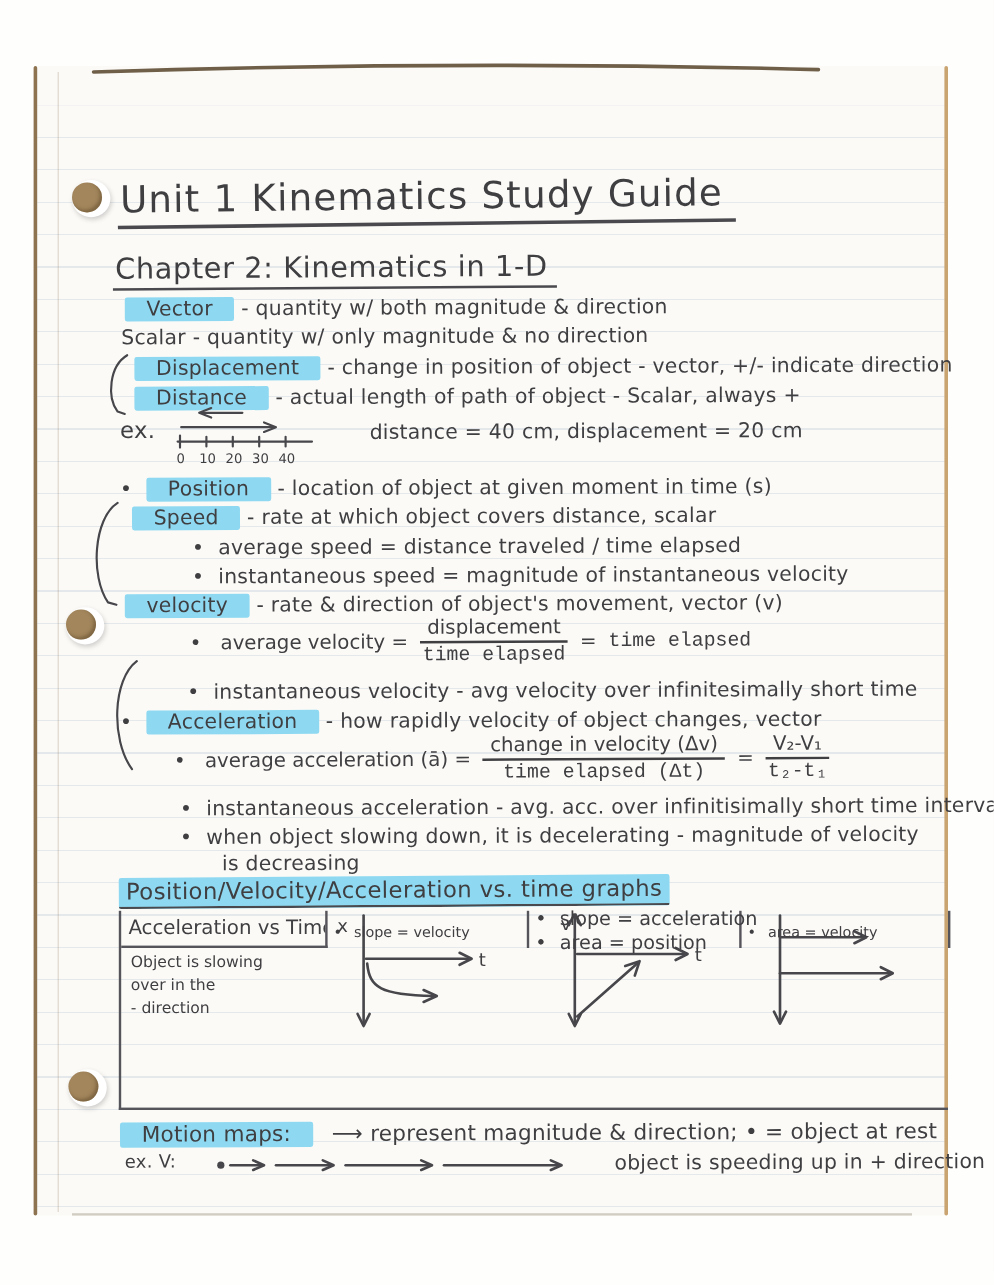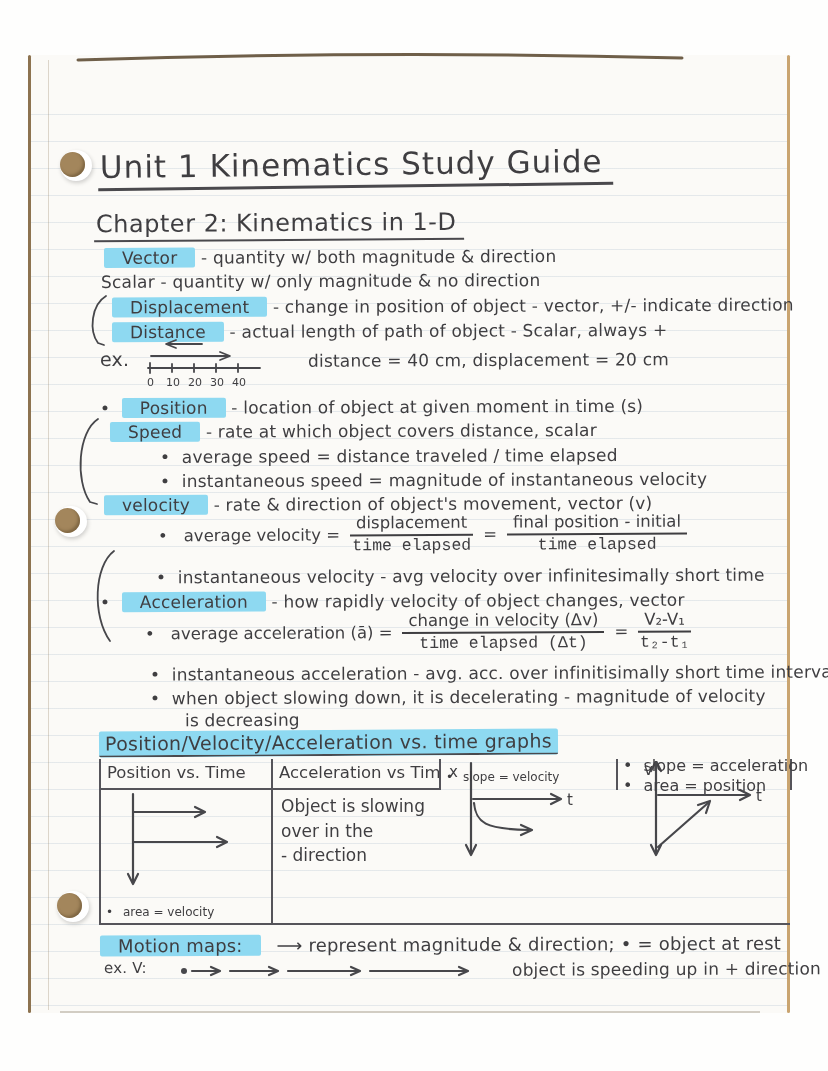--- a/index.html
+++ b/index.html
@@ -62,21 +62,21 @@
     display:grid;grid-template-columns:172px 168px 177px 174px;grid-template-rows:31px 135px;
     border-left:2px solid #55545a;border-bottom:2.5px solid #55545a;
   }
   .th{
     border-bottom:2.5px solid #55545a;font-size:16.5px;padding:4px 2px 0 6px;white-space:nowrap;overflow:hidden;
   }
   .td{position:relative;}
   .vline{border-right:2px solid #55545a;}
   .cell-note{position:absolute;left:5px;bottom:6px;font-size:12px;white-space:nowrap;}
   .cell-note2{position:absolute;left:5px;bottom:-6px;font-size:16px;line-height:1.25;white-space:nowrap;background:transparent;}
-  .desc{position:absolute;left:8px;top:4px;font-size:17px;line-height:1.45;}
+  .desc{position:absolute;left:8px;top:4px;font-size:13px;line-height:1.45;}
   .sk{stroke:#47474b;stroke-width:2.2;fill:none;stroke-linecap:round;stroke-linejoin:round;}
   .sk-thin{stroke:#47474b;stroke-width:1.8;fill:none;stroke-linecap:round;stroke-linejoin:round;}
   svg text{fill:var(--ink);font-family:"DejaVu Sans",sans-serif;}
   .graph-svg{position:absolute;left:2px;top:2px;}
 </style>
 </head>
 <body>
 
 <div class="paper"></div>
 <div class="rules"></div>
@@ -162,21 +162,20 @@
 </svg>
 <div class="frac-row" style="left:158px;top:514px;">
   <span class="bullet">•</span>
   <span>average velocity =</span>
   <span class="frac">
     <span class="num">displacement</span>
     <span class="den">time elapsed</span>
   </span>
   <span>=</span>
   <span class="frac">
-    <span class="num">final position - initial</span>
     <span class="den">time elapsed</span>
   </span>
 </div>
 <div class="line" style="left:156px;top:566px;">
   <span class="bullet">•</span>
   <span>instantaneous velocity - avg velocity over infinitesimally short time</span>
 </div>
 
 <div class="line" style="left:100px;top:591px;">
   <span class="bullet">•</span>
@@ -206,21 +205,20 @@
 </div>
 <div class="line" style="left:185px;top:710px;">
   <span>is decreasing</span>
 </div>
 
 <div class="graphs-heading">
   <span class="hl">Position/Velocity/Acceleration vs. time graphs</span>
 </div>
 
 <div class="graphs-table">
-  <div class="th vline">Position vs. Time</div>
   <div class="th vline">Acceleration vs Time</div>
 
   <div class="td vline">
     <svg class="graph-svg" width="166" height="100" viewBox="0 0 166 100">
       <text x="6" y="16" font-size="15">x</text>
       <path class="sk" d="M28,2 V92"></path>
         <path class="sk" d="M23,84 L28,94 L33,84"></path>
       <path class="sk" d="M30,38 H116"></path>
         <path class="sk" d="M108,33 L118,38 L108,43"></path>
       <text x="124" y="44" font-size="15">t</text>

